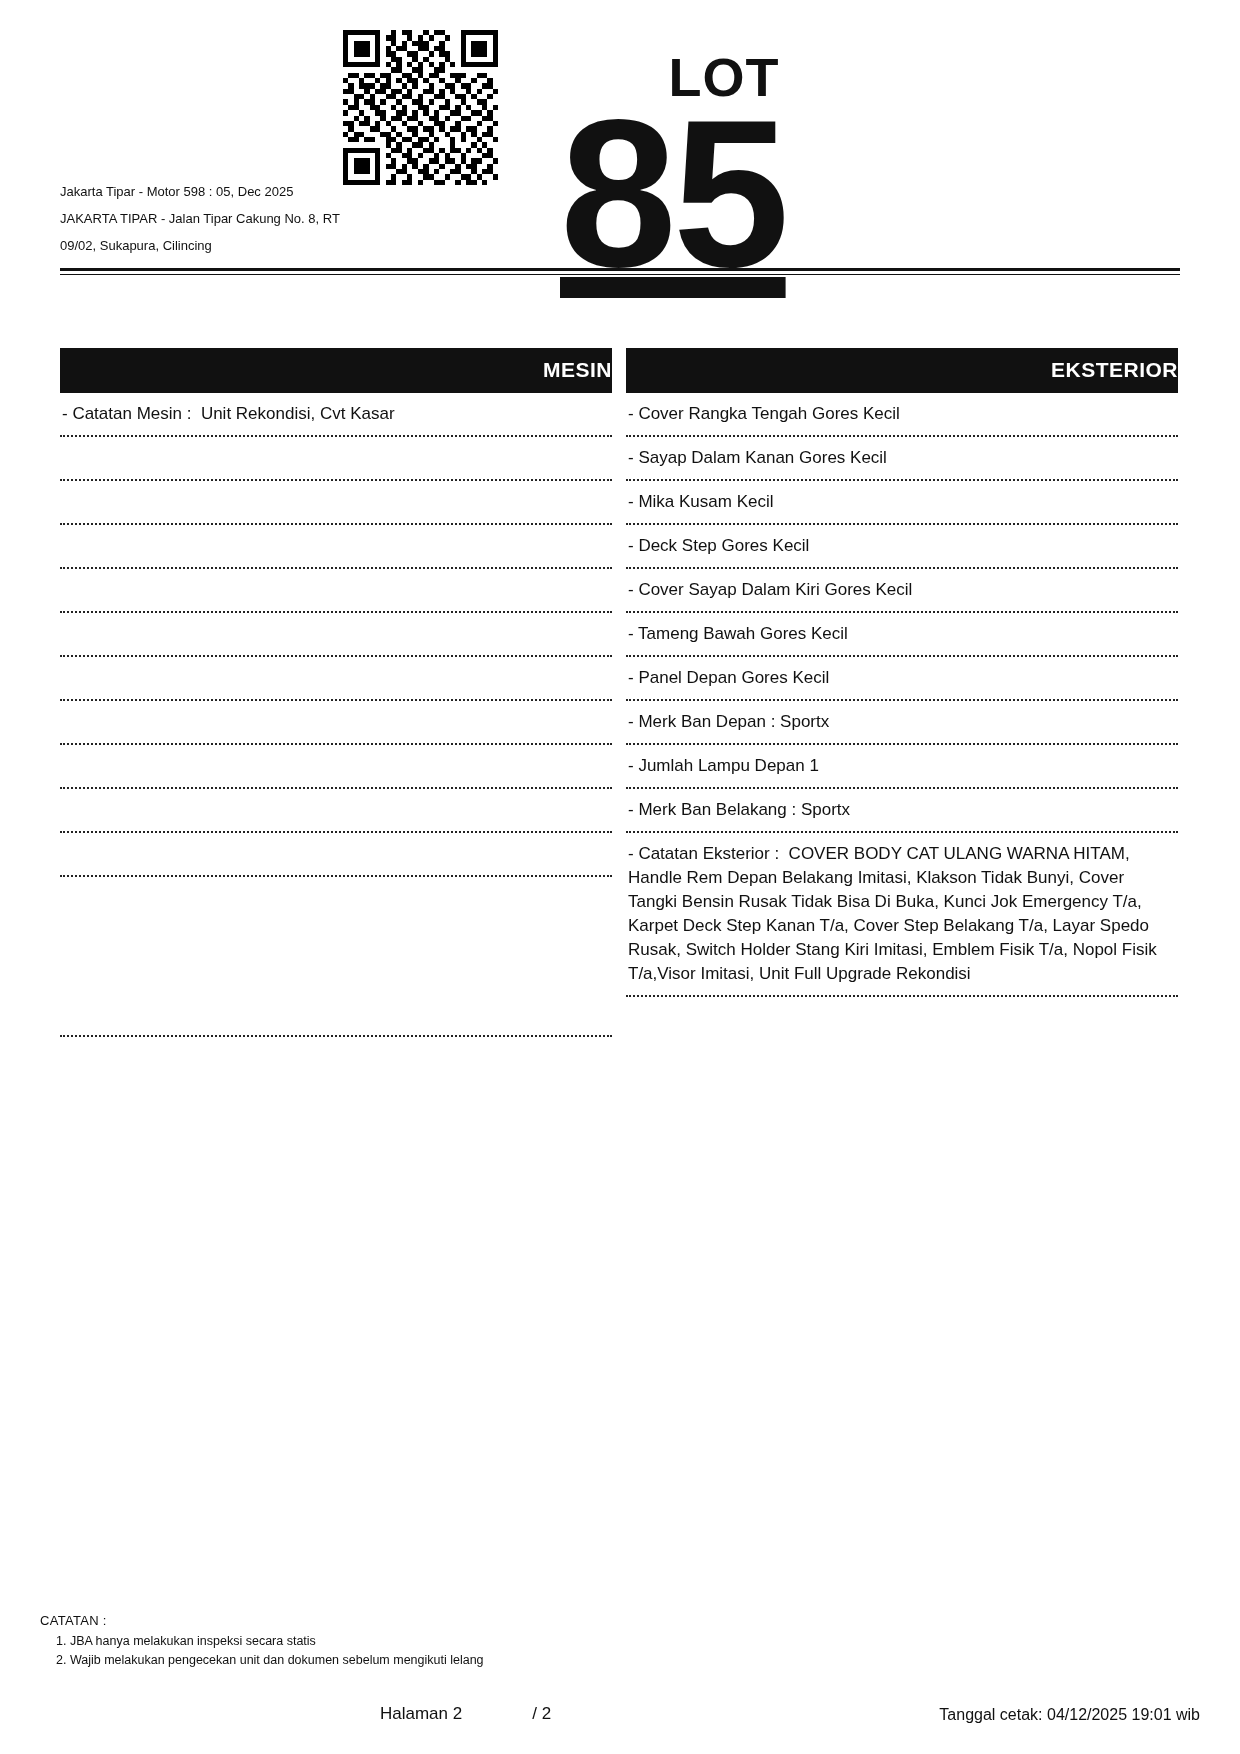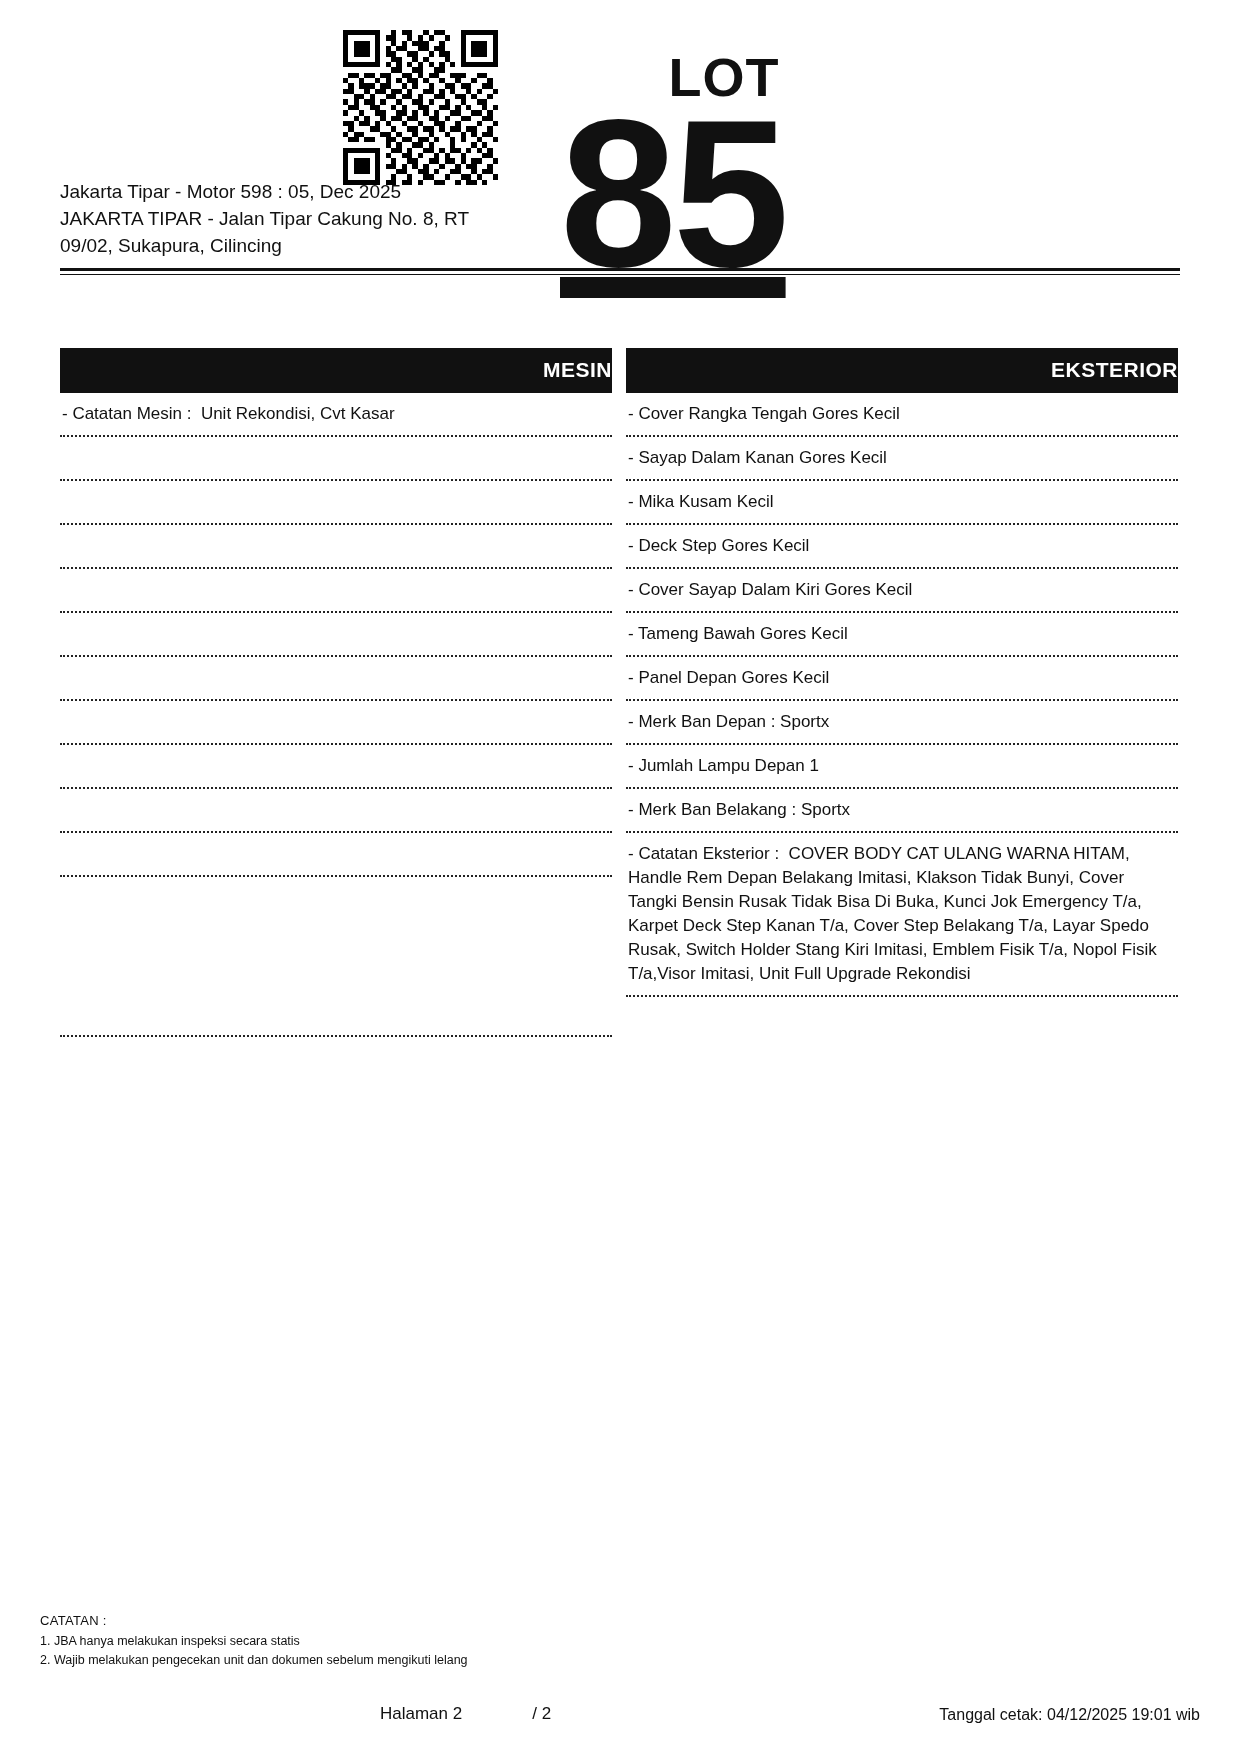--- a/index.html
+++ b/index.html
@@ -60,21 +60,21 @@
     text-align: left;
     margin-left: 0px;
     text-decoration: underline;
   }
 
   .auction-info {
     position: absolute;
     left: 0px;
     top: 178px;
     width: 430px;
-    font-size: 19px;
+    font-size: 13px;
     line-height: 27px;
     color: #111;
   }
 
   .rule-top {
     position: absolute;
     left: 0;
     right: 0;
     top: 268px;
     border-top: 3px solid #111;
@@ -129,20 +129,21 @@
     bottom: 30px;
   }
   .catatan-title {
     font-size: 13px;
     letter-spacing: 0.3px;
     margin-bottom: 4px;
   }
   .catatan-item {
     font-size: 12.5px;
     line-height: 19px;
+    margin-left: 16px;
   }
   .footer-bottom {
     display: flex;
     align-items: flex-end;
     margin-top: 34px;
     font-size: 17px;
     text-align: center;
   }
   .page-num {
     margin-left: 340px;

